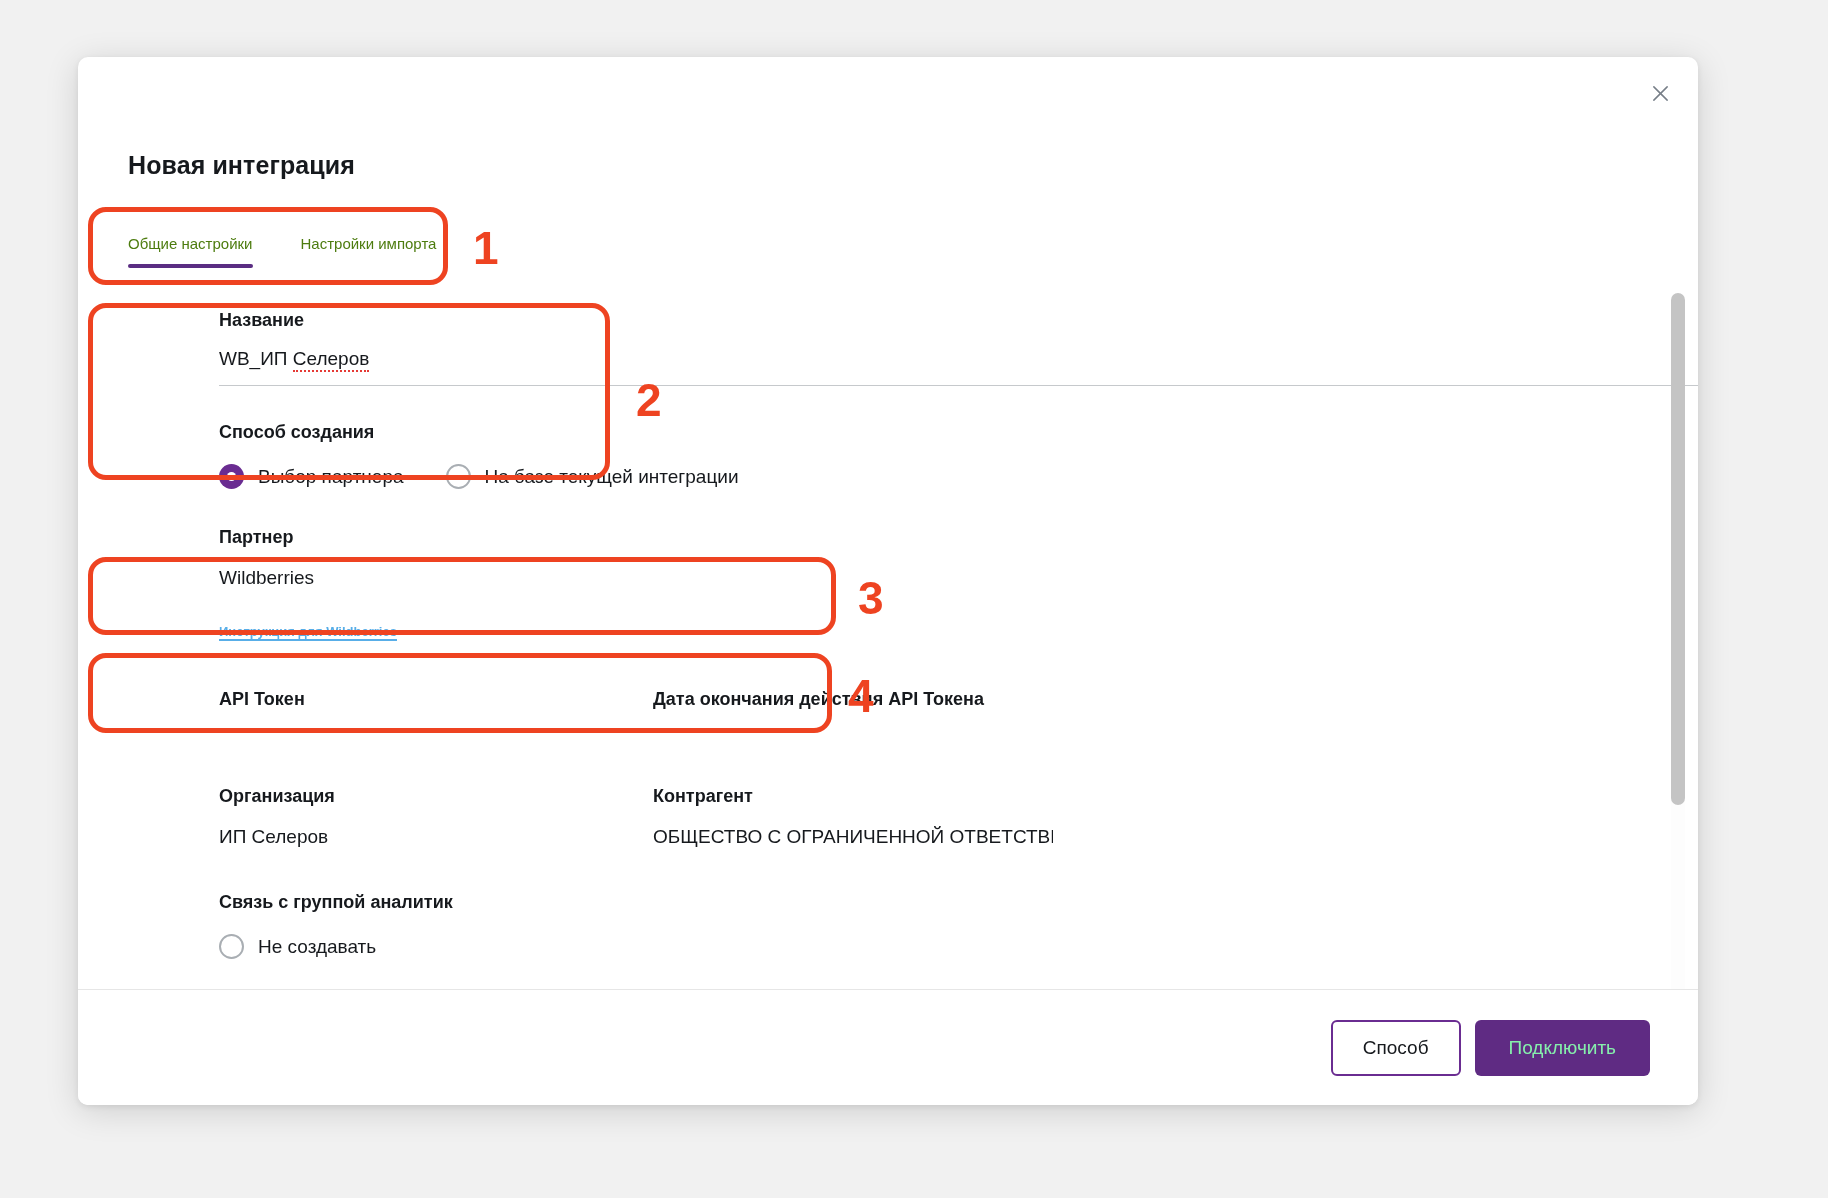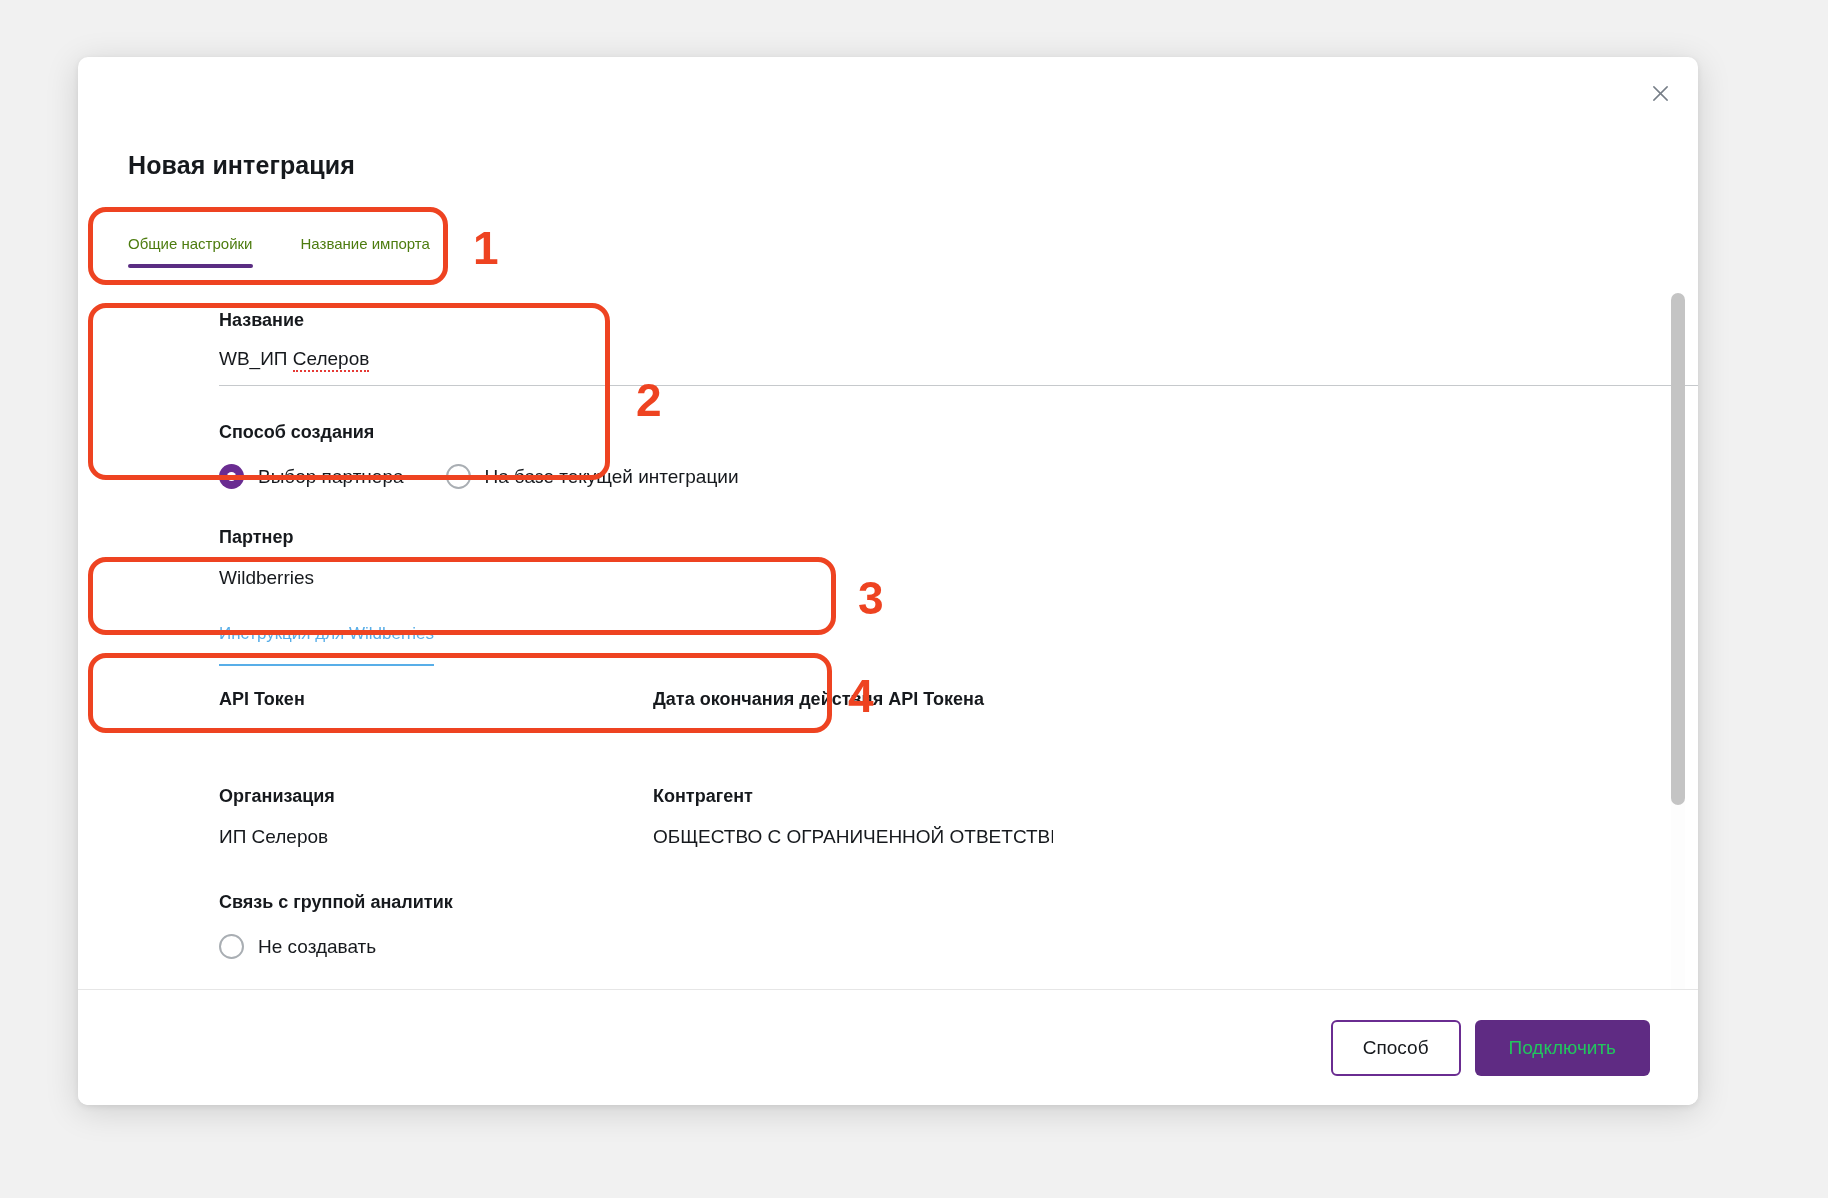--- a/index.html
+++ b/index.html
@@ -87,22 +87,22 @@
   .radio.checked::after {
     content: ""; width: 9px; height: 9px; border-radius: 50%; background: #fff;
   }
   .radio-label { font-size: 19px; color: #16191d; margin-left: 14px; white-space: nowrap; }
 
   .partner-label { position: absolute; left: 127px; top: 248px; }
   .partner-value { position: absolute; left: 127px; top: 288px; }
 
   .link-instr {
     position: absolute; left: 127px; top: 345px;
-    font-size: 17px; color: #58aee8; text-decoration: none;
-    border-bottom: 2px solid #58aee8; padding-bottom: 20px; cursor: pointer;
+    font-size: 13px; color: #58aee8; text-decoration: none;
+    border-bottom: 2px solid #58aee8; padding-bottom: 0; cursor: pointer; font-weight: bold;
   }
 
   
   .api-label   { position: absolute; left: 127px; top: 410px; }
   .api-date-label { position: absolute; left: 561px; top: 410px; }
 
   
   .org-label   { position: absolute; left: 127px; top: 507px; }
   .ca-label    { position: absolute; left: 561px; top: 507px; }
   .org-value   { position: absolute; left: 127px; top: 547px; }
@@ -136,21 +136,21 @@
   .btn {
     font-size: 19px; border-radius: 6px; cursor: pointer;
     display: flex; align-items: center; justify-content: center;
     height: 56px; font-family: inherit;
   }
   .btn-secondary {
     background: #fff; color: #16191d;
     border: 2px solid #6a2c91; padding: 0 30px;
   }
   .btn-primary {
-    background: #5f2b83; color: #22c55e;
+    background: #5f2b83; color: #86efac;
     border: none; padding: 0 34px;
   }
 
   
   .annot {
     position: absolute; border: 5px solid #ee4321; border-radius: 18px;
     pointer-events: none;
   }
   .annot-num {
     position: absolute; color: #ee4321;
@@ -170,21 +170,21 @@
       <svg viewBox="0 0 20 20" fill="none" stroke="currentColor" stroke-width="1.6" stroke-linecap="round">
         <line x1="3" y1="3" x2="17" y2="17"></line>
           <line x1="17" y1="3" x2="3" y2="17"></line>
       </svg>
     </div>
 
     <div class="modal-title">Новая интеграция</div>
 
     <div class="tabs">
       <div class="tab active">Общие настройки</div>
-      <div class="tab">Название импорта</div>
+      <div class="tab">Настройки импорта</div>
     </div>
 
     <div class="scroll-area">
       <div class="content">
 
         <div class="name-block">
           <div class="field-label">Название</div>
           <div class="field-value"><span>WB_ИП </span><span class="spell">Селеров</span></div>
         </div>
         <div class="name-underline"></div>

